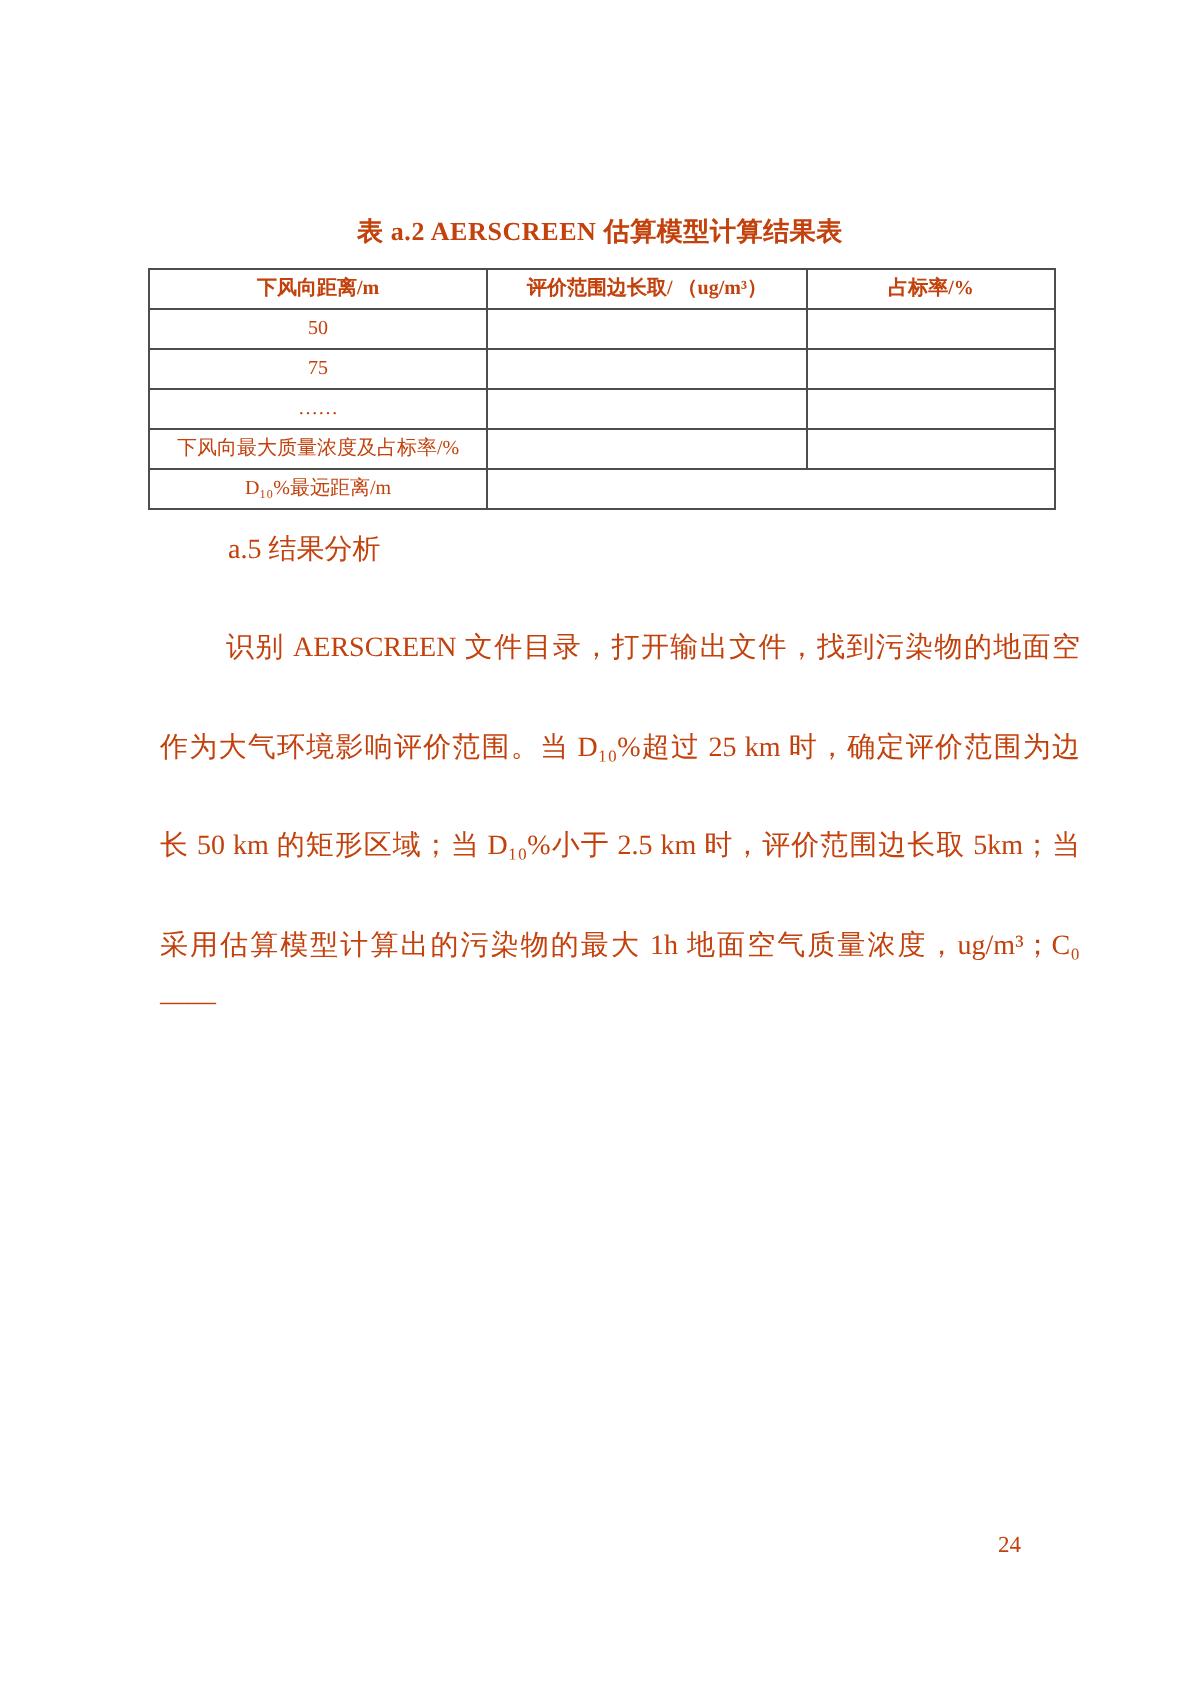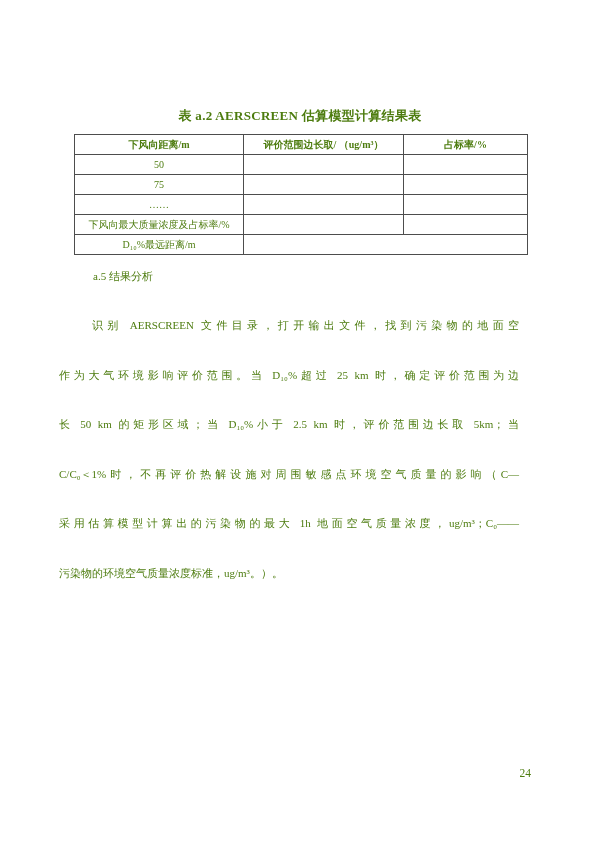--- a/index.html
+++ b/index.html
@@ -4,21 +4,21 @@
 <style>
   * { margin: 0; padding: 0; box-sizing: border-box; }
   html, body { background: #e8e8e8; }
   .page {
     position: relative;
     width: 600px;
     height: 848px;
     margin: 0 auto;
     background: #ffffff;
     font-family: "Liberation Serif", "DejaVu Serif", serif;
-    color: #4d7c0f;
+    color: #c2410c;
     overflow: hidden;
   }
   .doc-title {
     position: absolute;
     top: 107px;
     left: 0;
     width: 600px;
     text-align: center;
     font-size: 13px;
     font-weight: bold;
@@ -41,42 +41,42 @@
     line-height: 1.1;
     padding: 0 2px;
     overflow: hidden;
     white-space: nowrap;
   }
   .results-table th { font-weight: bold; }
   .results-table td { font-weight: normal; }
   .content {
     position: absolute;
     top: 262px;
-    left: 59px;
+    left: 80px;
     width: 460px;
-    font-size: 11px;
+    font-size: 14px;
   }
   .sec-heading {
     line-height: 28px;
     text-indent: 34px;
   }
   .pline { line-height: 28.5px; white-space: nowrap; margin-top: 21px; }
   .pline.wrapok { white-space: normal; }
   .pline.just {
     white-space: normal;
     text-align: justify;
     text-align-last: justify;
   }
   .pline.indent { text-indent: 33px; }
   .page-num {
     position: absolute;
     top: 767px;
     left: 499px;
     width: 32px;
-    text-align: right;
+    text-align: left;
     font-size: 11.5px;
   }
 </style>
 </head>
 <body>
 
 <div class="page">
 
   <div class="doc-title">表 a.2 AERSCREEN 估算模型计算结果表</div>
 
@@ -119,20 +119,18 @@
         <td colspan="2"></td>
       </tr>
     </tbody>
   </table>
 
   <div class="content">
     <div class="sec-heading">a.5 结果分析</div>
     <div class="pline just indent">识别 AERSCREEN 文件目录，打开输出文件，找到污染物的地面空</div>
     <div class="pline just">作为大气环境影响评价范围。当 D₁₀%超过 25 km 时，确定评价范围为边</div>
     <div class="pline just">长 50 km 的矩形区域；当 D₁₀%小于 2.5 km 时，评价范围边长取 5km；当</div>
-    <div class="pline just">C/C₀＜1%时，不再评价热解设施对周围敏感点环境空气质量的影响（C—</div>
     <div class="pline just">采用估算模型计算出的污染物的最大 1h 地面空气质量浓度，ug/m³；C₀——</div>
-    <div class="pline wrapok">污染物的环境空气质量浓度标准，ug/m³。）。</div>
   </div>
 
   <div class="page-num">24</div>
 
 </div>
 
 </body></html>

